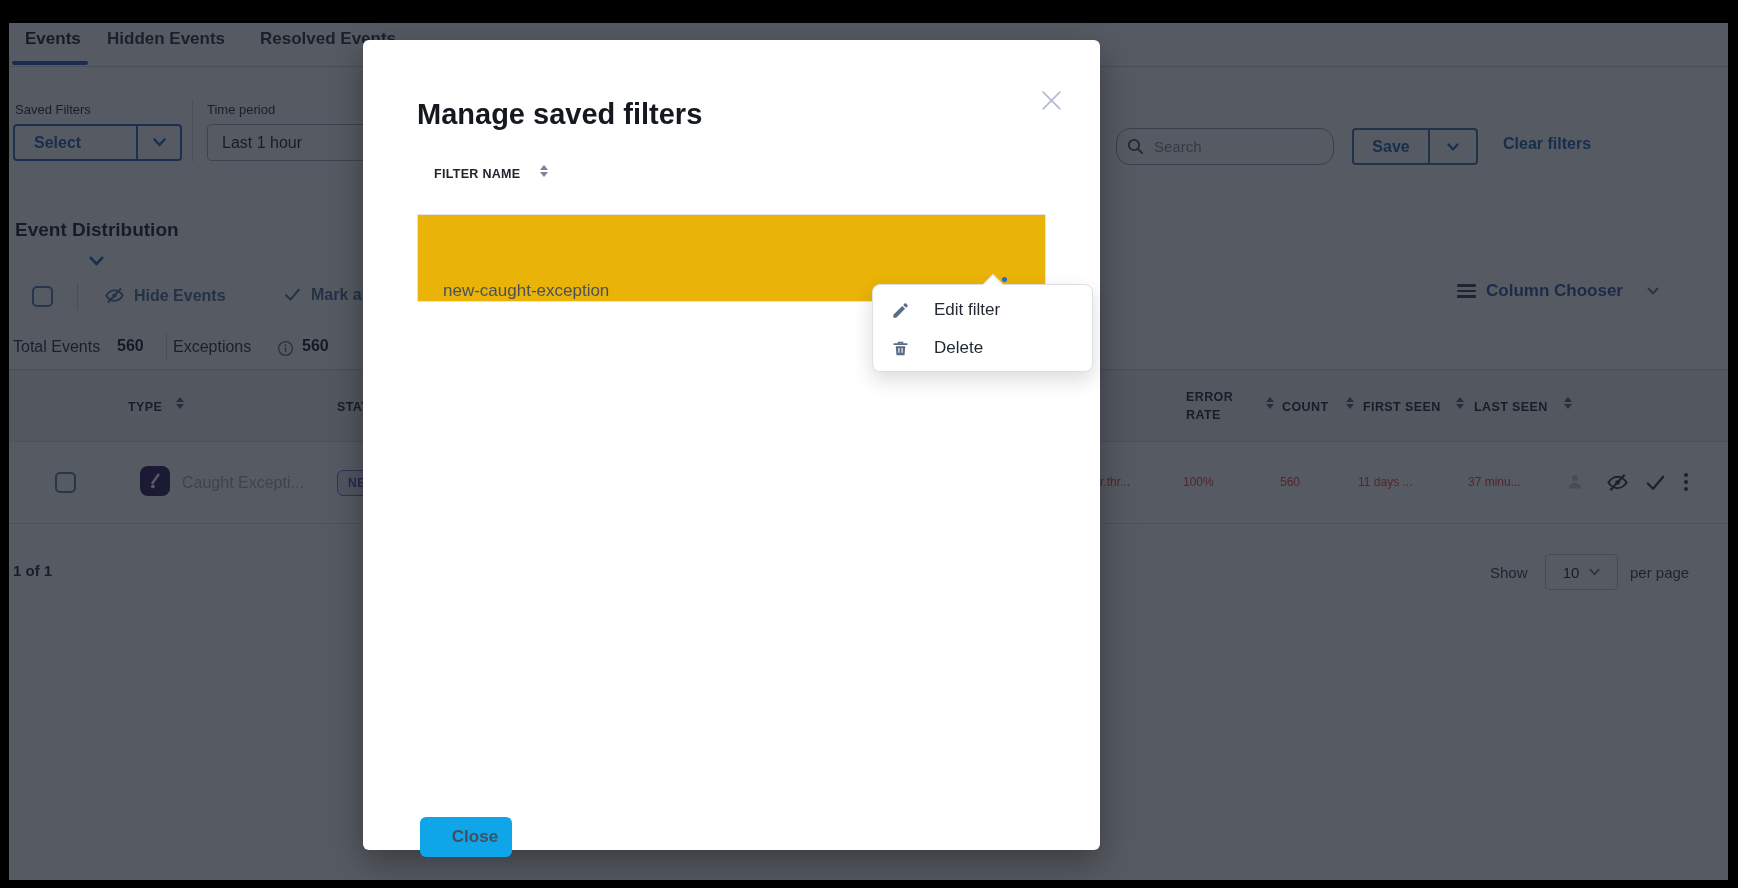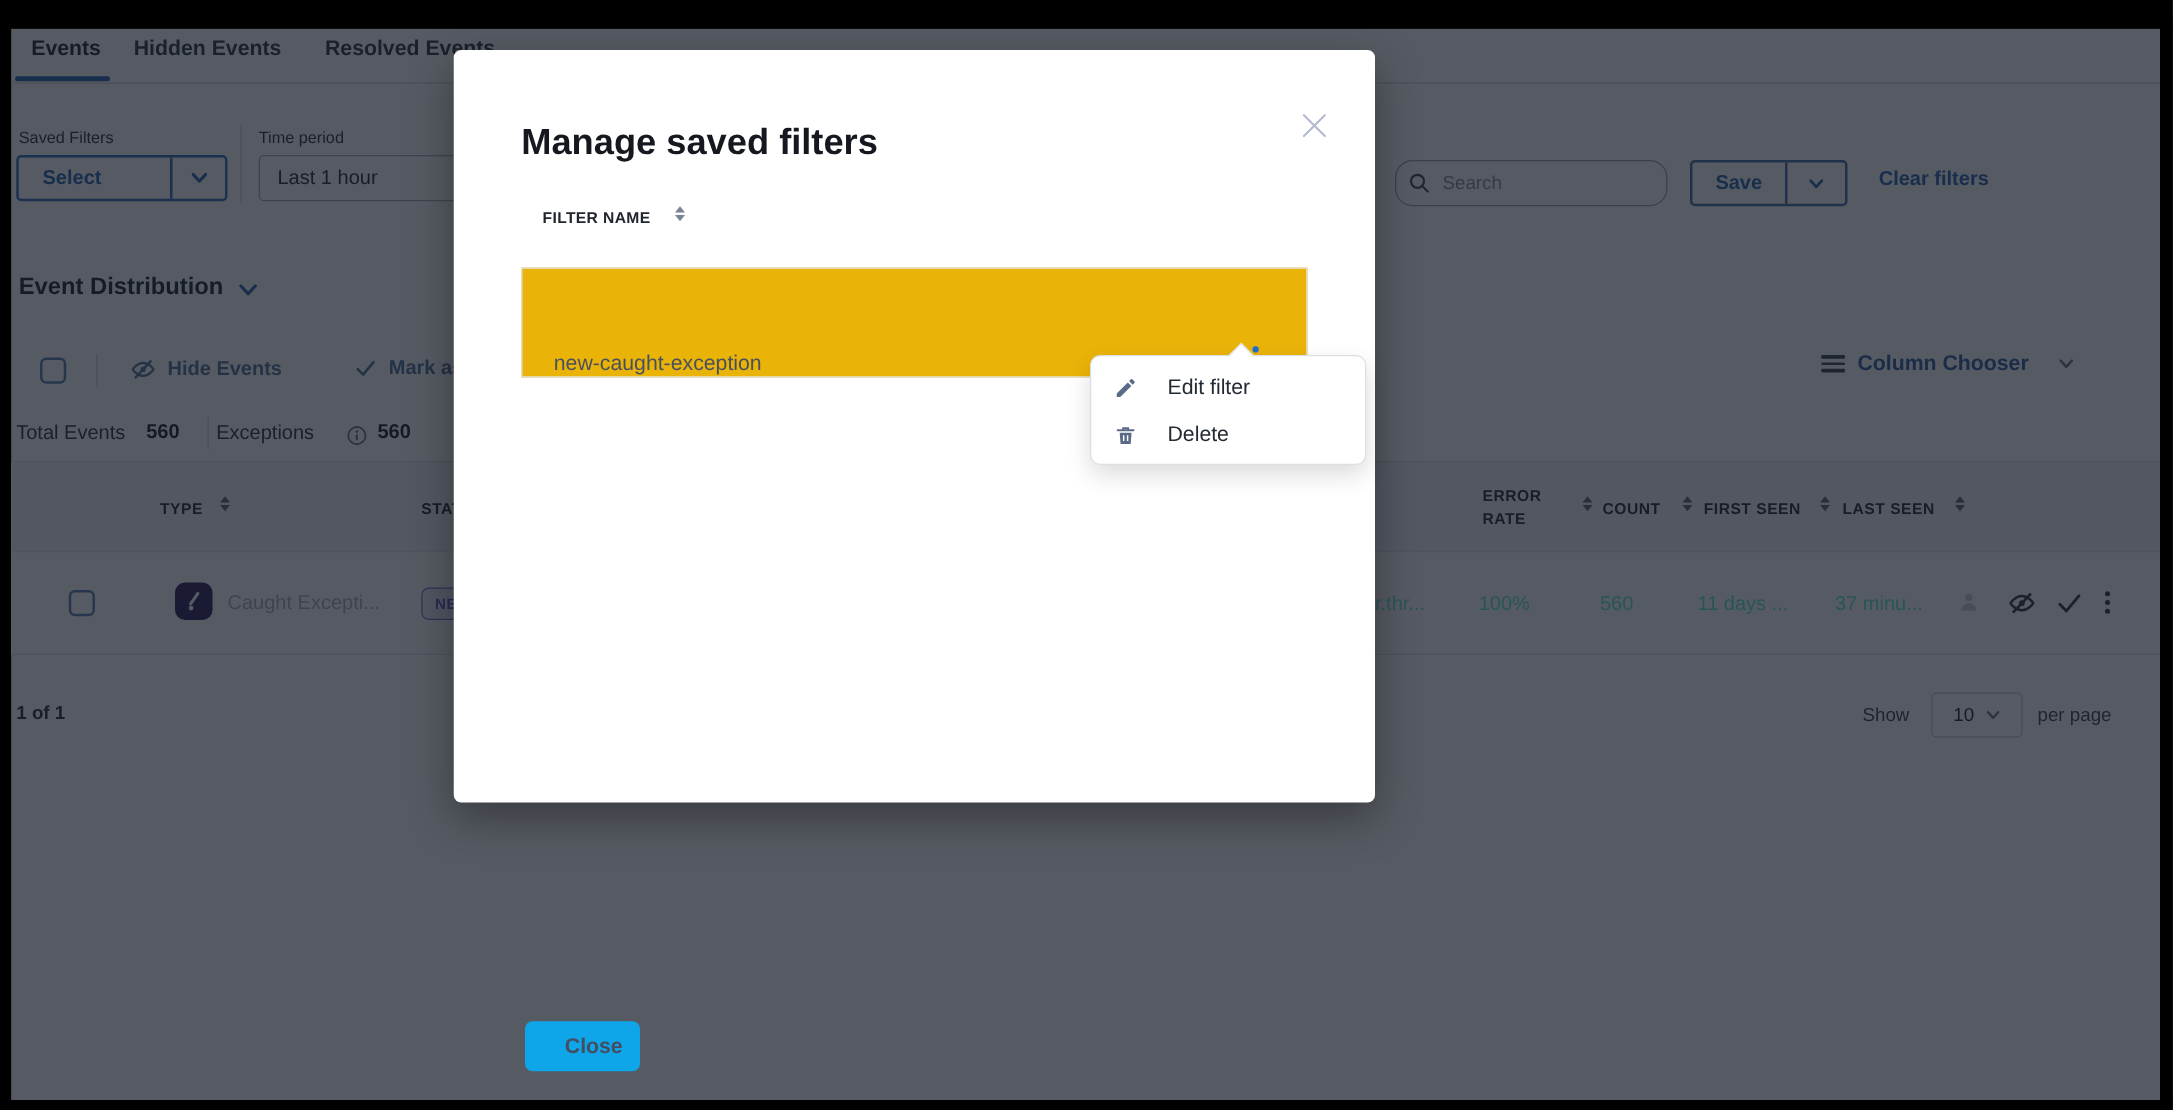--- a/index.html
+++ b/index.html
@@ -23,45 +23,45 @@
   .select-box .chev{width:42px;display:flex;align-items:center;justify-content:center;}
   .text-input{border:1px solid #a9b0b9;border-radius:4px;background:#fff;display:flex;align-items:center;padding-left:14px;font-size:16px;color:#21262e;}
   .search-wrap{border:1px solid #9aa1ab;border-radius:4px;background:#fff;display:flex;align-items:center;padding:0 10px;gap:8px;}
   .search-wrap input{border:0;outline:0;flex:1;font-size:15px;color:#3a424d;background:transparent;width:100%;}
   .search-wrap input::placeholder{color:#878e98;}
   .save-btn{border:2px solid #3f6ca8;border-radius:4px;display:flex;align-items:stretch;background:transparent;}
   .save-btn .lbl{width:74px;display:flex;align-items:center;justify-content:center;font-size:16px;font-weight:700;color:#2262b2;}
   .save-btn .sep{width:2px;background:#3f6ca8;}
   .save-btn .chev{flex:1;display:flex;align-items:center;justify-content:center;}
   .link-blue{font-size:16px;font-weight:600;color:#2262b2;cursor:pointer;}
-  .section-title{display:flex;align-items:center;gap:12px;font-size:19px;font-weight:600;color:#1b222b;}
+  .section-title{display:flex;align-items:center;gap:12px;font-size:19px;font-weight:600;color:#1b222b;flex-direction:column;}
   .cb{width:21px;height:21px;border:2px solid #567fb5;border-radius:5px;background:#fdfdfe;}
   .bulk-btn{display:flex;align-items:center;gap:9px;font-size:16px;font-weight:700;color:#4d6f9d;cursor:pointer;}
   .totals-txt{font-size:16px;color:#2a313a;}
   .totals-num{font-size:16px;font-weight:700;color:#141a22;}
   .th{font-size:12.5px;font-weight:700;letter-spacing:.4px;color:#20262e;}
   .pre{white-space:pre-line;line-height:18px;}
   .sort-icon{display:inline-flex;flex-direction:column;gap:2px;}
   .sort-icon i{width:0;height:0;border:4.5px solid transparent;display:block;}
   .sort-icon i.up{border-bottom:5.5px solid #5a6270;border-top:none;}
   .sort-icon i.dn{border-top:5.5px solid #5a6270;border-bottom:none;}
-  .cell{font-size:16px;color:#5eead4;}
+  .cell{font-size:12px;color:#ef4444;}
   .row-name{font-size:16px;color:#aab0b7;cursor:pointer;}
   .badge-new{height:26px;padding:0 10px;border:1.5px solid #7b6fd0;border-radius:6px;background:#eeebfa;color:#5b4fc0;font-size:12px;font-weight:700;display:flex;align-items:center;letter-spacing:.5px;}
   .type-icon{width:30px;height:30px;border-radius:8px;background:#2a1a5c;display:flex;align-items:center;justify-content:center;}
   .kebab span{display:block;width:4px;height:4px;border-radius:50%;background:#2c323b;margin:3px 0;}
   .kebab.blue span{background:#1b6ed1;width:5px;height:5px;}
   .pg-txt{font-size:15px;color:#3a424d;}
   .pg-info{font-size:15px;font-weight:600;color:#262d36;}
   .size-select{border:1px solid #c3c8cf;border-radius:4px;background:#fff;display:flex;align-items:center;justify-content:center;gap:10px;font-size:15px;color:#191f28;}
   .col-chooser{display:flex;align-items:center;gap:10px;font-size:17px;font-weight:700;color:#2a5a9e;cursor:pointer;}
   .hamburger span{display:block;width:19px;height:2.6px;background:#39414d;border-radius:1px;margin:3px 0;}
 
   
-  #modal{left:363px;top:26px;width:737px;height:602px;background:#fff;border-radius:6px;box-shadow:0 12px 34px rgba(0,0,0,.35);z-index:10;}
+  #modal{left:363px;top:26px;width:737px;height:810px;background:#fff;border-radius:6px;box-shadow:0 12px 34px rgba(0,0,0,.35);z-index:10;}
   .modal-title{font-size:29px;font-weight:600;color:#15191f;}
   .mini-head{font-size:12.5px;font-weight:700;letter-spacing:.3px;color:#21262e;}
   .filter-row{border:1px solid #e2e4e9;border-radius:0;background:#eab308;display:flex;align-items:flex-end;}
   .filter-row .name{padding-left:25px;font-size:17px;color:#4a515e;flex:1;}
   .close-btn{background:#0ea5e9;border:0;border-radius:6px;font-size:17px;font-weight:600;color:#454d61;display:flex;align-items:center;justify-content:center;cursor:pointer;padding-left:24px;}
 
   
   #popover{left:872px;top:270px;width:221px;height:88px;background:#fff;border:1px solid #dcdfe4;border-radius:8px;box-shadow:0 8px 20px rgba(0,0,0,.14);z-index:20;}
   #popover .caret{position:absolute;left:113px;top:-8px;width:14px;height:14px;background:#fff;border-left:1px solid #dcdfe4;border-top:1px solid #dcdfe4;transform:rotate(45deg);}
   .menu-item{position:absolute;left:6px;right:6px;height:38px;display:flex;align-items:center;gap:24px;padding-left:12px;border-radius:5px;cursor:pointer;font-size:17px;color:#232a34;}

